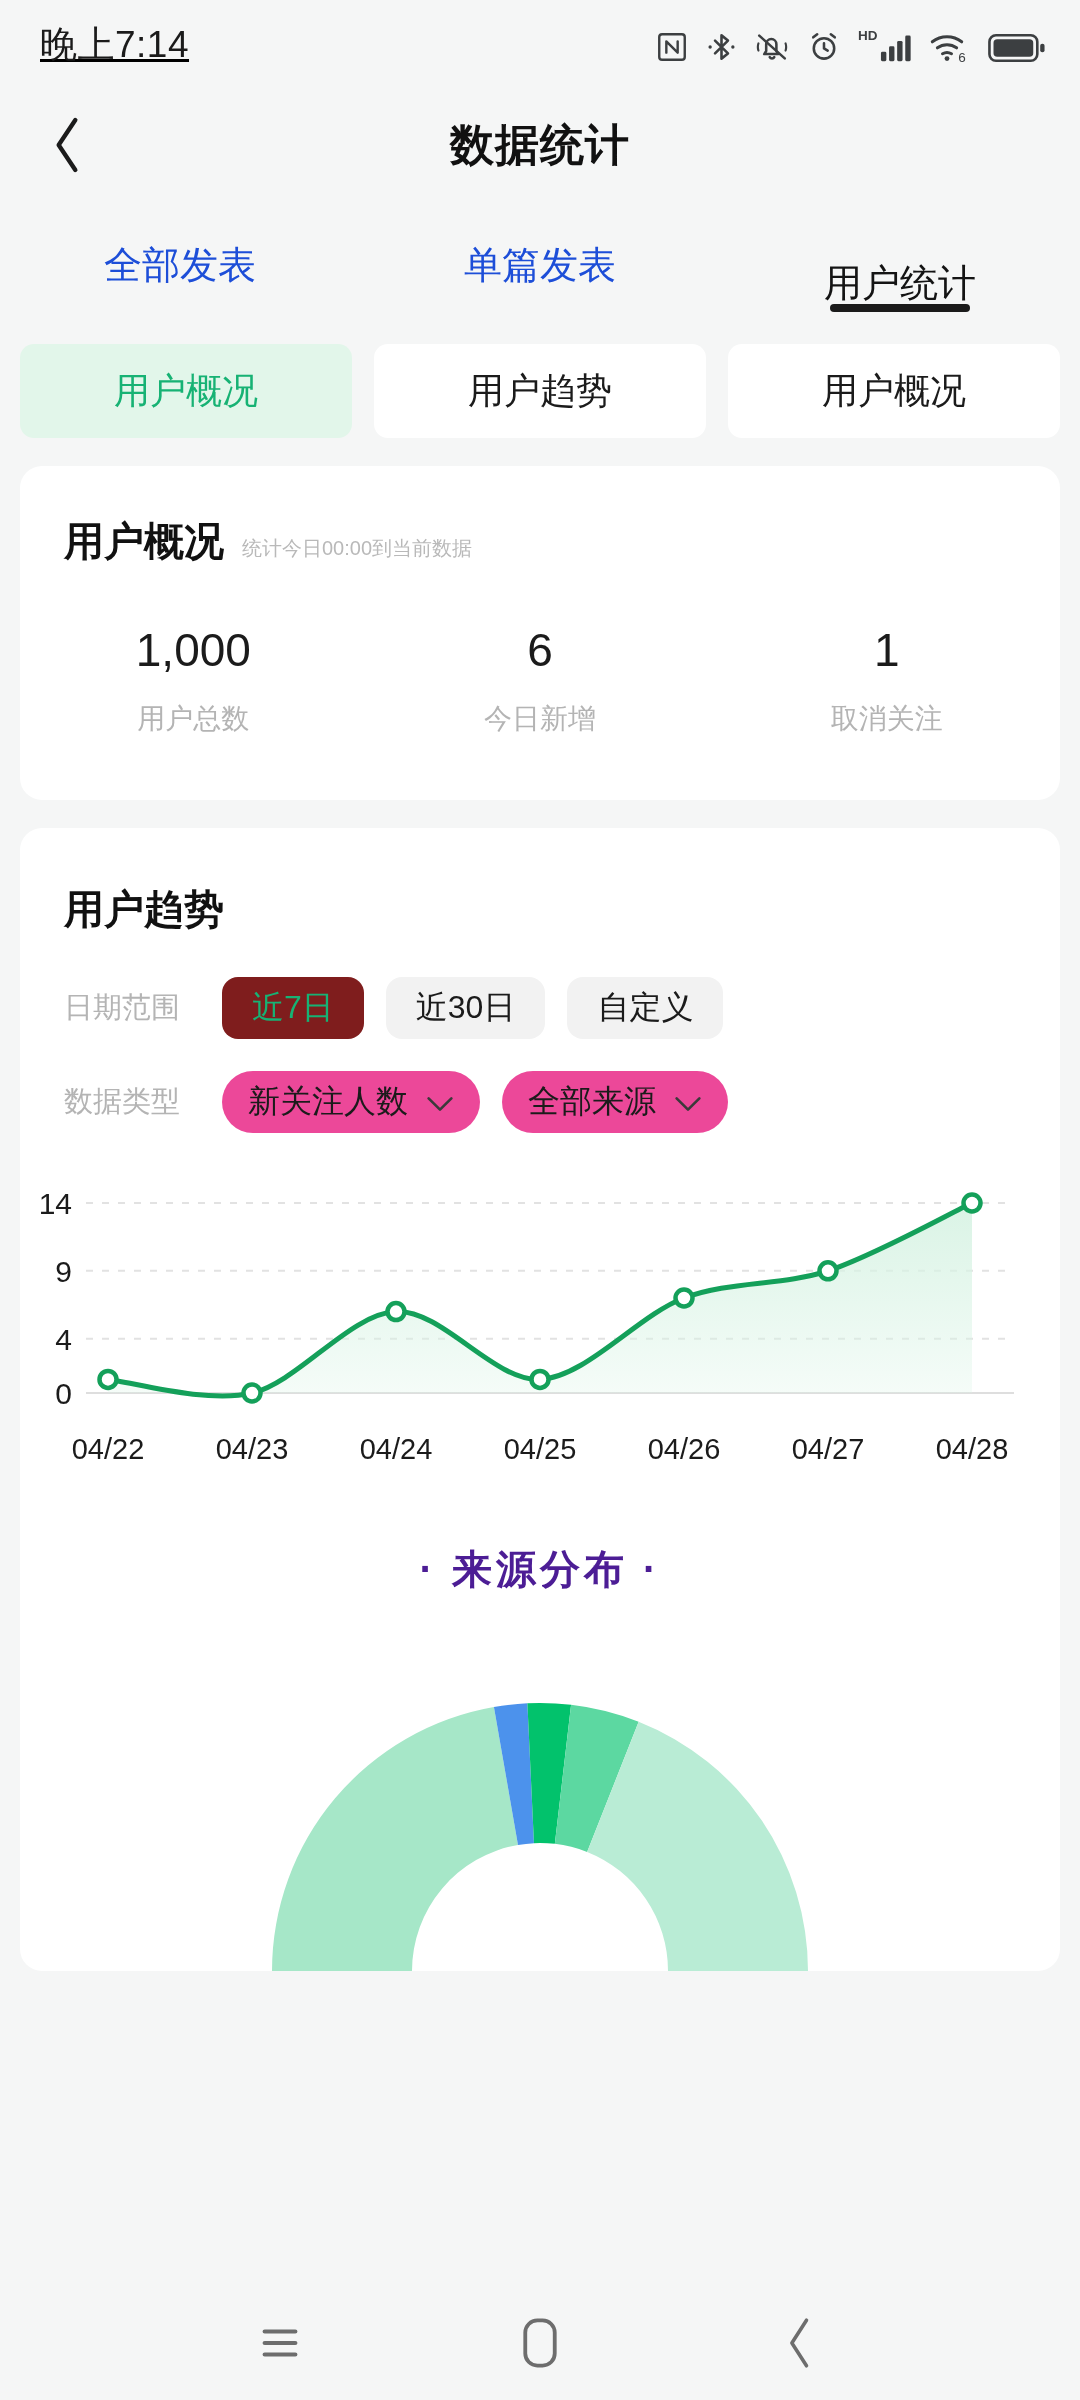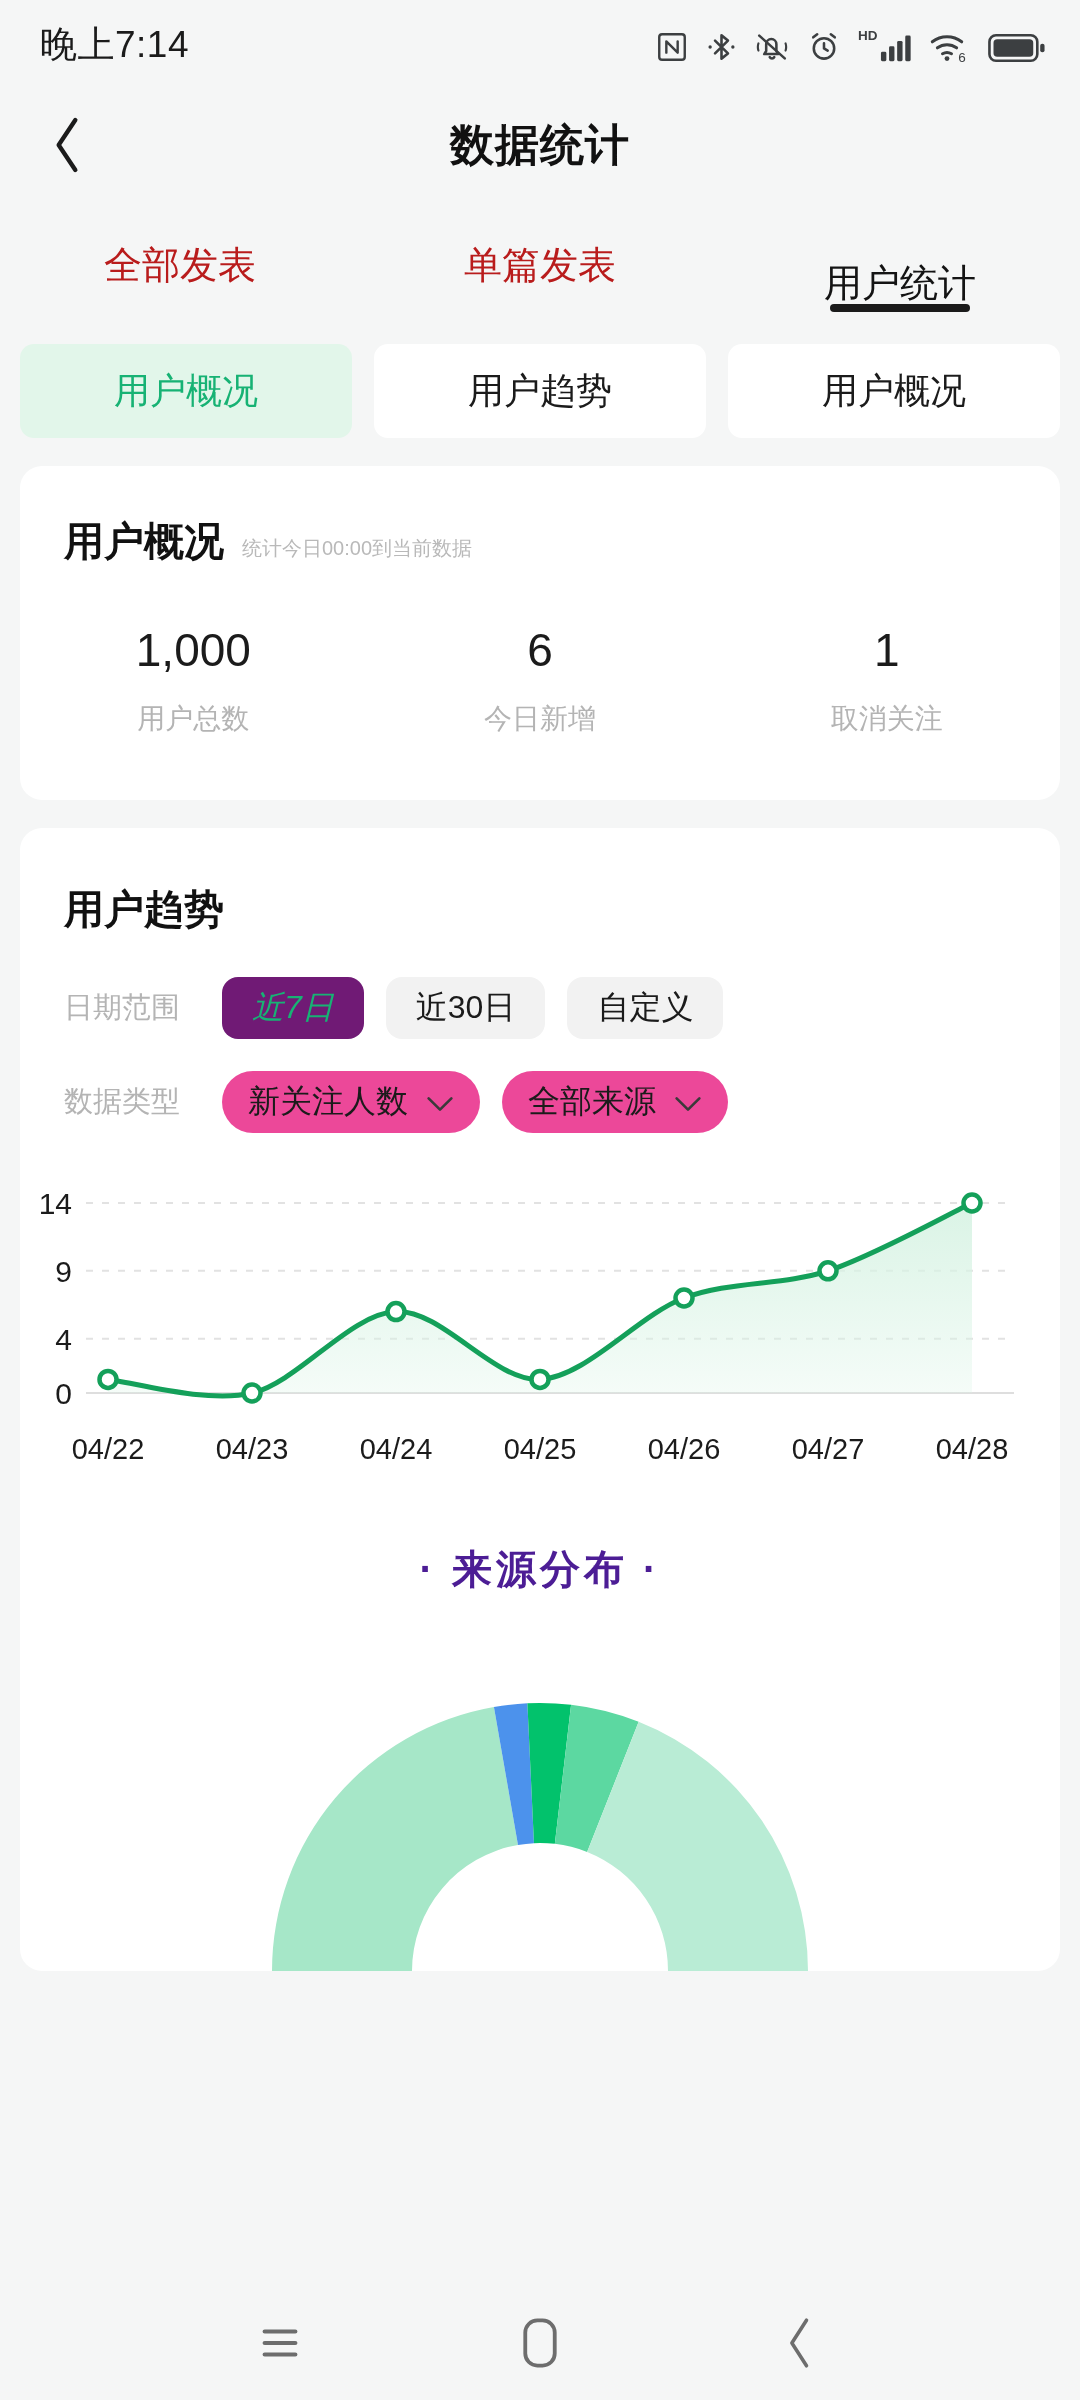--- a/index.html
+++ b/index.html
@@ -7,21 +7,21 @@
     width:1080px; height:2400px;
     background:#f5f6f6;
     font-family:"Liberation Sans","DejaVu Sans",sans-serif;
     overflow:hidden;
   }
   .screen { position:relative; width:1080px; height:2400px; background:#f5f6f6; }
 
   
   .statusbar {
     height:90px; display:flex; align-items:center;
-    justify-content:space-between; padding:0 34px 0 40px;
+    justify-content:space-between; padding:0 34px 0 40px;text-decoration:underline;
   }
   .status-time { font-size:37px; color:#1b1b1b; letter-spacing:.5px; }
   .status-icons { display:flex; align-items:flex-end; gap:17px; }
   .status-icons svg { display:block; }
 
   
   .header { height:110px; position:relative; display:flex; align-items:center; }
   .back-btn {
     position:absolute; left:32px; top:50%; transform:translateY(-50%);
     width:70px; height:70px; display:flex; align-items:center; justify-content:center;
@@ -30,21 +30,21 @@
     width:100%; text-align:center; font-size:44px; font-weight:bold; color:#111;
     letter-spacing:1px;
   }
 
   
   .tabs { display:flex; height:130px; }
   .tab {
     flex:1; display:flex; flex-direction:column; align-items:center;
     justify-content:center; position:relative;
   }
-  .tab-label { font-size:38px; color:#b91c1c; }
+  .tab-label { font-size:38px; color:#1d4ed8; }
   .tab.active .tab-label { color:#141414;margin-top:36px; }
   .tab-underline {
     position:absolute; bottom:18px; width:140px; height:8px; background:#1b1b1b;
     border-radius:4px;
   }
 
   
   .subtabs { display:flex; gap:22px; padding:14px 20px 0 20px; }
   .subtab {
     flex:1; height:94px; border-radius:14px; background:#ffffff;
@@ -70,21 +70,21 @@
 
   
   .tr-title { font-size:40px; font-weight:bold; color:#111; padding:54px 0 0 44px; }
   .filter-row { display:flex; align-items:center; padding:40px 0 0 44px; }
   .filter-label { font-size:29px; color:#b4b4b4; width:136px; flex:none; }
   .chip {
     height:62px; padding:0 30px; border-radius:16px; background:#f2f2f2;
     display:flex; align-items:center; justify-content:center;
     font-size:32px; color:#1b1b1b; margin-left:22px;
   }
-  .chip.active { background:#701a75; color:#17b274;font-style:italic; }
+  .chip.active { background:#7f1d1d; color:#17b274; }
   .select {
     height:62px; padding:0 26px; border-radius:31px; background:#ec4899;
     display:flex; align-items:center; gap:18px;
     font-size:32px; color:#1b1b1b; margin-left:22px;
   }
   .caret { display:block; }
 
   
   .chart-wrap { position:relative; margin:56px 0 0 0; height:240px; }
   .chart-svg { display:block; }

